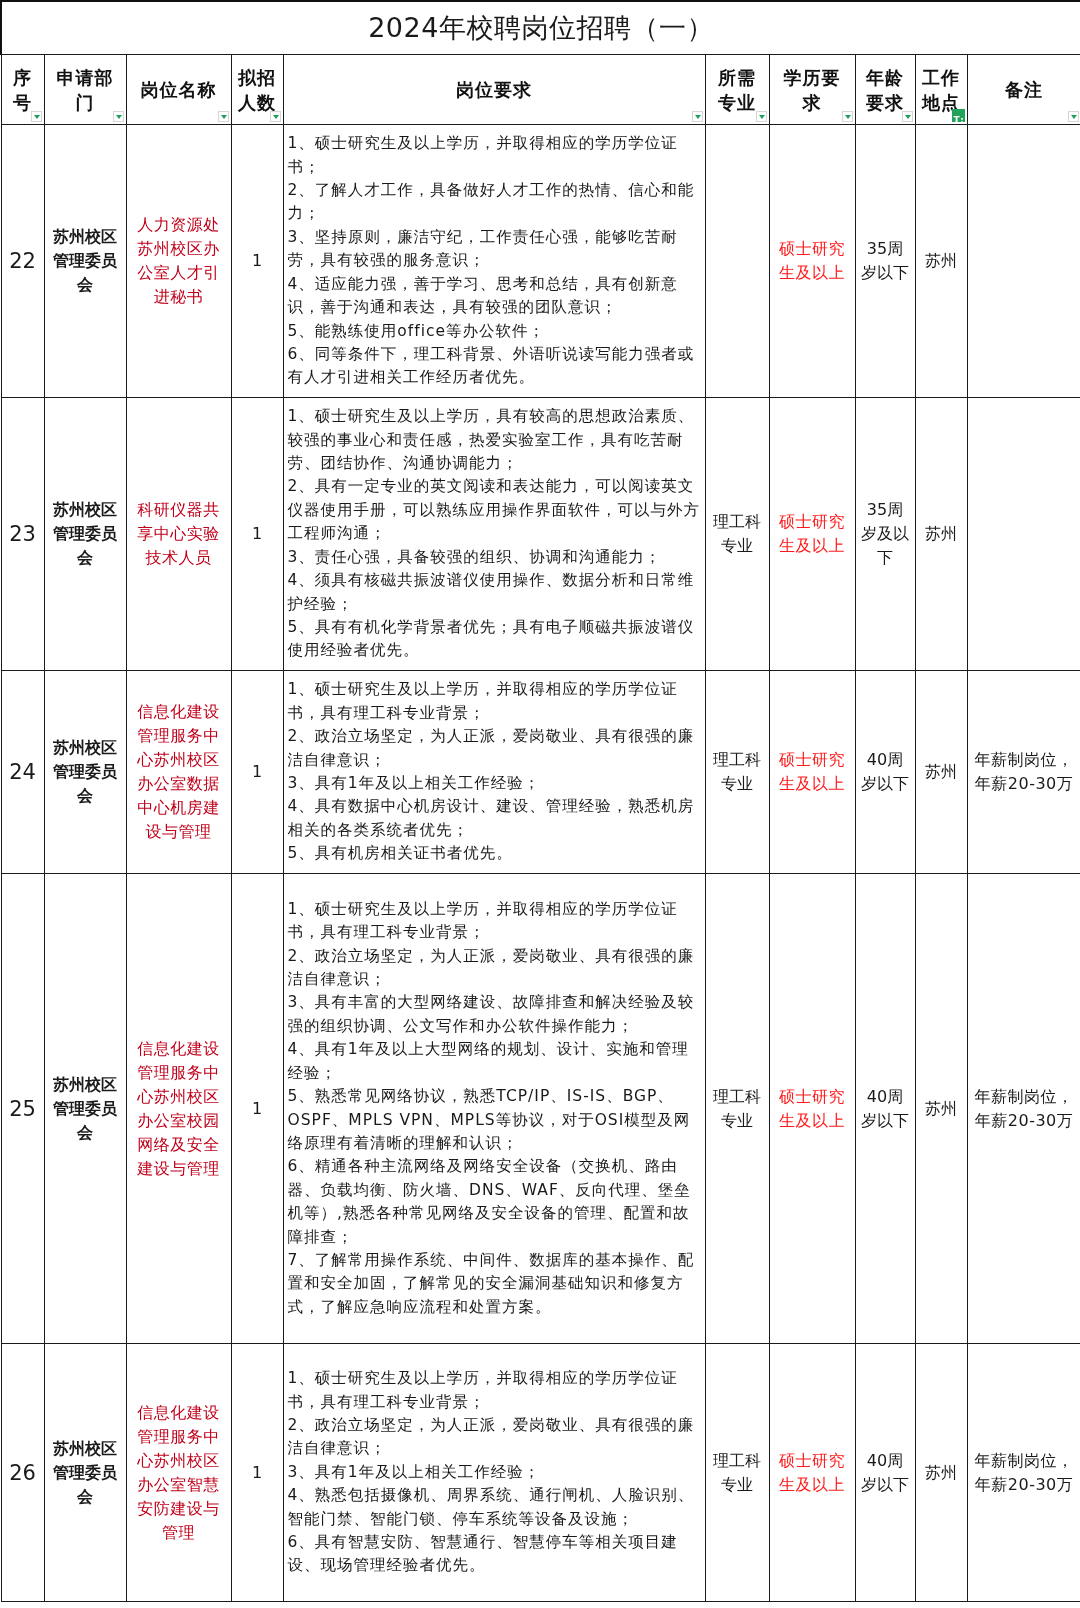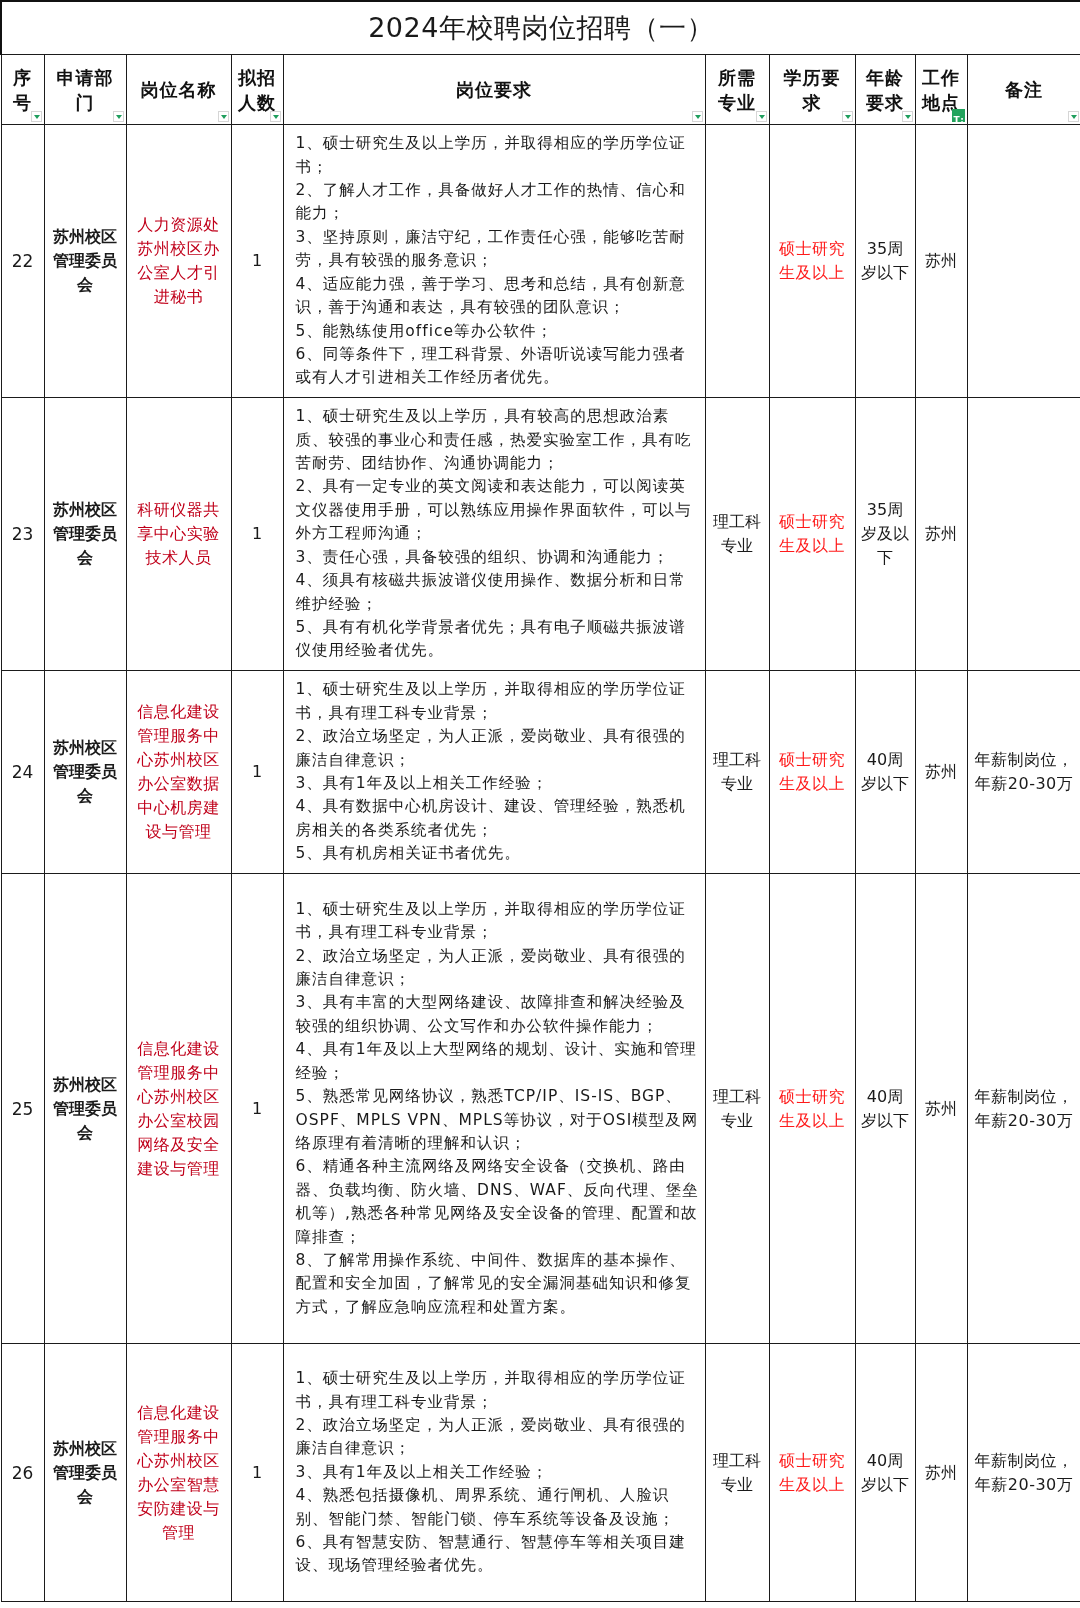--- a/index.html
+++ b/index.html
@@ -8,24 +8,24 @@
   table { border-collapse: collapse; table-layout: fixed; width: 1080px; position: absolute; left: 0; top: 0; }
   td, th { border: 1.5px solid #1b1b1b; padding: 0; vertical-align: middle; position: relative; }
   .title-cell { height: 52px; text-align: center; font-size: 27px; font-weight: normal; letter-spacing: 0.5px; border-top: 2px solid #111; border-left: 2px solid #111; border-right: 2px solid #14532d; }
   .hdr th { height: 69px; font-size: 18px; font-weight: bold; text-align: center; line-height: 25px; letter-spacing: 1px; color: #111; }
   .hdr th .lbl { display: inline-block; }
   .filter { position: absolute; right: 2px; bottom: 2px; width: 11px; height: 11px; background: #fff; border: 1px solid #d6d6d6; box-sizing: border-box; }
   .filter::after { content: ""; position: absolute; left: 2px; top: 3px; border-left: 3px solid transparent; border-right: 3px solid transparent; border-top: 4px solid #1f9e5d; }
   .filter.active { background: #22a35c; border-color: #22a35c; width: 13px; height: 13px; }
   .filter.active::after { content: "T:"; border: none; left: 1px; top: -2px; color: #fff; font-size: 9px; font-weight: bold; }
   td { font-size: 16px; line-height: 24px; text-align: center; }
-  .c-seq { font-size: 17px; }
+  .c-seq { font-size: 21px; }
   .c-dept { padding: 0 6px; font-weight: bold; }
   .c-name { color: #c0001a; font-weight: normal; padding: 0 4px; line-height: 24px; letter-spacing: 0.5px; }
-  .c-req { text-align: left; padding: 4px 4px 4px 12px; font-size: 15.5px; line-height: 23.4px; letter-spacing: 1px; }
+  .c-req { text-align: left; padding: 4px 4px 4px 4px; font-size: 15.5px; line-height: 23.4px; letter-spacing: 1px; }
   .c-req .line { display: block; }
   .c-edu { color: #ff1a1a; padding: 12px 3px; letter-spacing: 0.5px; }
   .c-major, .c-age, .c-loc, .c-note { padding: 0 4px; }
   .c-note { letter-spacing: 0.5px; }
 </style>
 </head>
 <body>
 
 <div class="sheet">
   <table>
@@ -123,21 +123,21 @@
         <td class="c-dept">苏州校区管理委员会</td>
         <td class="c-name">信息化建设管理服务中心苏州校区办公室校园网络及安全建设与管理</td>
         <td>1</td>
         <td class="c-req">
           <span class="line">1、硕士研究生及以上学历，并取得相应的学历学位证书，具有理工科专业背景；</span>
           <span class="line">2、政治立场坚定，为人正派，爱岗敬业、具有很强的廉洁自律意识；</span>
           <span class="line">3、具有丰富的大型网络建设、故障排查和解决经验及较强的组织协调、公文写作和办公软件操作能力；</span>
           <span class="line">4、具有1年及以上大型网络的规划、设计、实施和管理经验；</span>
           <span class="line">5、熟悉常见网络协议，熟悉TCP/IP、IS-IS、BGP、OSPF、MPLS VPN、MPLS等协议，对于OSI模型及网络原理有着清晰的理解和认识；</span>
           <span class="line">6、精通各种主流网络及网络安全设备（交换机、路由器、负载均衡、防火墙、DNS、WAF、反向代理、堡垒机等）,熟悉各种常见网络及安全设备的管理、配置和故障排查；</span>
-          <span class="line">8、了解常用操作系统、中间件、数据库的基本操作、配置和安全加固，了解常见的安全漏洞基础知识和修复方式，了解应急响应流程和处置方案。</span>
+          <span class="line">7、了解常用操作系统、中间件、数据库的基本操作、配置和安全加固，了解常见的安全漏洞基础知识和修复方式，了解应急响应流程和处置方案。</span>
         </td>
         <td class="c-major">理工科专业</td>
         <td class="c-edu">硕士研究生及以上</td>
         <td class="c-age">40周岁以下</td>
         <td class="c-loc">苏州</td>
         <td class="c-note">年薪制岗位，年薪20-30万</td>
       </tr>
 
       <tr style="height:258px">
         <td class="c-seq">26</td>

